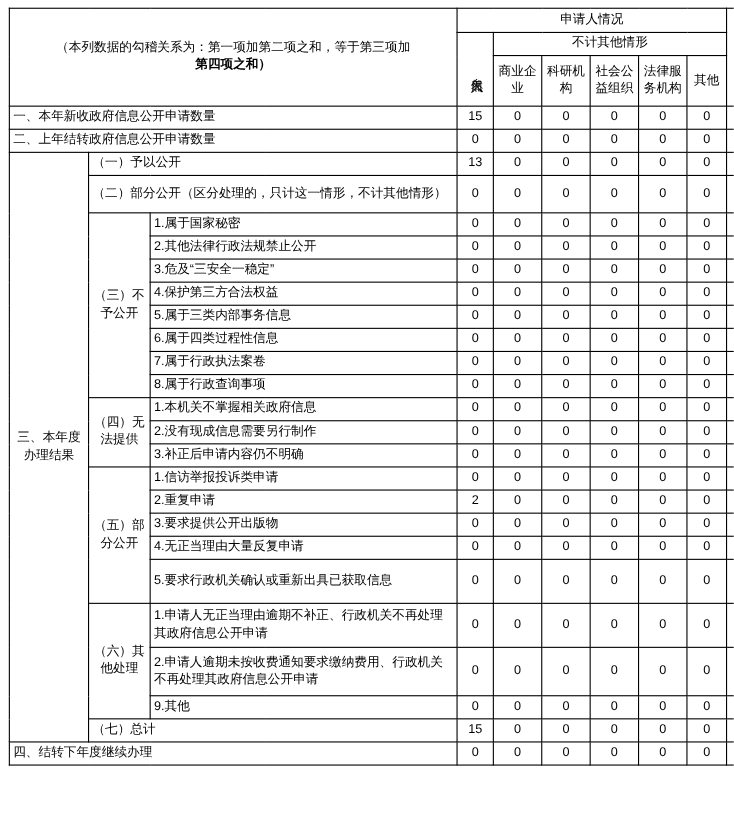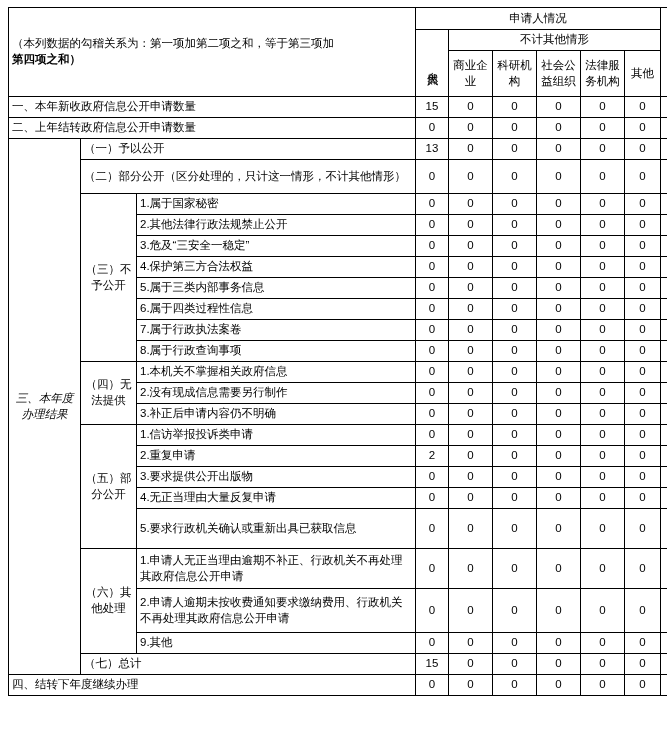--- a/index.html
+++ b/index.html
@@ -33,21 +33,21 @@
     line-height: 1.35;
     padding: 2px 3px;
     vertical-align: middle;
     box-sizing: border-box;
   }
   .hdr-center {
     text-align: center;
     vertical-align: middle;
   }
   .note-cell {
-    text-align: left;
+    text-align: center;
     vertical-align: middle;
     font-size: 11.5px;
     line-height: 1.9;
     padding: 4px 6px;
   }
   .note-cell .l1 { display: block; }
   .note-cell .l2 { display: block; font-weight: bold; }
   .num {
     text-align: center;
     vertical-align: middle;
@@ -69,21 +69,20 @@
     vertical-align: middle;
     padding-left: 5px;
     margin-left: 16px;
   }
   .vert-label {
     text-align: center;
     vertical-align: middle;
     padding: 2px 1px;
     font-size: 11.5px;
     line-height: 1.5;
-    font-style: italic;
   }
   .grp-label {
     text-align: center;
     vertical-align: middle;
     font-size: 11.5px;
     line-height: 1.5;
     padding: 2px 2px;
   }
   .narrow-head {
     font-size: 11.5px;

